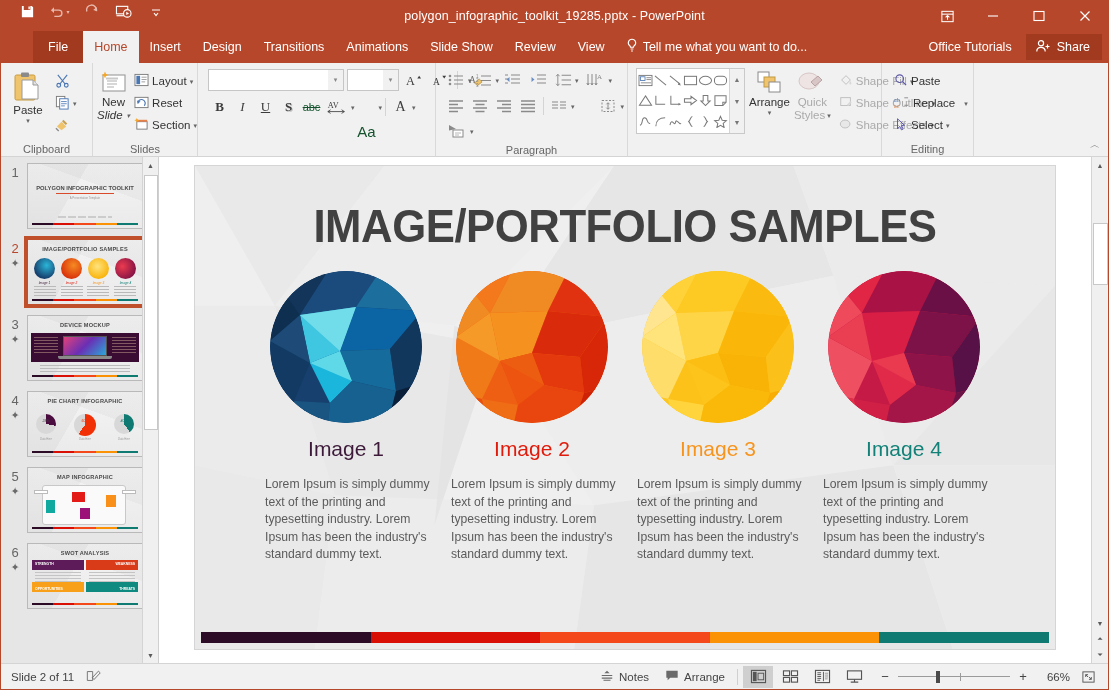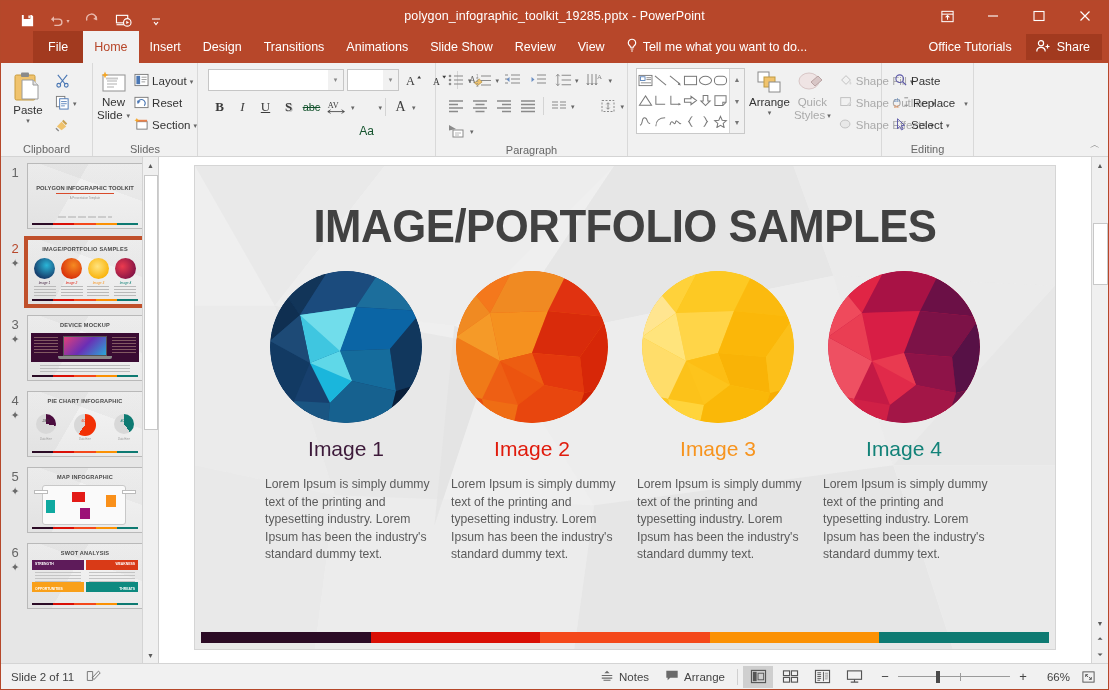--- a/index.html
+++ b/index.html
@@ -13,21 +13,21 @@
     position: relative;
     width: 1109px; height: 690px;
     border: 1px solid #b5482a;
     background: #fff;
     display: flex; flex-direction: column;
   }
 
   
   .titlebar {
     height: 30px; background: #b7472a; position: relative;
-    display: flex; align-items: flex-end; flex: 0 0 30px;
+    display: flex; align-items: flex-start; flex: 0 0 30px;
   }
   .qat { display: flex; align-items: center; padding-left: 16px; gap: 11px; }
   .qat-btn {
     width: 21px; height: 21px; display: flex; align-items: center; justify-content: center;
     color: #ffffff; cursor: pointer;
   }
   .qat-btn.dim { color: #e8b8ac; }
   .qat-btn svg { display: block; }
   .win-title {
     position: absolute; left: 0; right: 0; text-align: center;
@@ -405,21 +405,21 @@
         <div class="bigbtn" style="width:46px;">
           <span class="icobox">
             <svg width="30" height="26" viewBox="0 0 30 26">
               <rect x="4" y="5" width="22" height="16" fill="#fff" stroke="#9a9a9a" stroke-width="1.1"></rect>
               <path d="M8 11h10M8 14h10M8 17h7" stroke="#b0b0b0" stroke-width="1.1"></path>
               <rect x="7" y="7.5" width="12" height="2" fill="#c9c9c9"></rect>
               <path d="M6 1.5l1 2.5 2.5 1-2.5 1-1 2.5-1-2.5-2.5-1 2.5-1z" fill="#f5a623"></path>
             </svg>
           </span>
           <span class="lbl">New</span>
-          <span class="lbl" style="display:flex;align-items:center;gap:4px;">
+          <span class="lbl" style="display:flex;align-items:center;gap:4px;font-style:italic;">
             <span>Slide</span>
             <span class="caret">▾</span>
           </span>
         </div>
         <div style="display:flex;flex-direction:column;padding-top:2px;">
           <div class="smallbtn">
             <span>
               <svg width="15" height="14" viewBox="0 0 16 15">
                   <rect x="1" y="1.5" width="14" height="12" fill="#fff" stroke="#7a7a7a" stroke-width="1"></rect>
                   <rect x="2.5" y="3" width="4" height="9" fill="#4a77b4"></rect>
@@ -503,21 +503,21 @@
               <span style="font-size:11px;text-decoration:line-through;">abc</span>
             </div>
           <div class="fbtn" style="width:28px;">
             <svg width="22" height="16" viewBox="0 0 24 16">
                 <text x="2" y="9" font-size="9" fill="#3b3b3b" font-family="Liberation Serif, serif">AV</text>
                 <path d="M2 13h18M2 13l3-2M2 13l3 2M20 13l-3-2M20 13l-3 2" stroke="#3b3b3b" stroke-width=".9" fill="none"></path>
               </svg>
           </div>
           <span class="caret">▾</span>
           <div class="fbtn dim" style="width:24px;">
-              <span style="font-size:12px;margin-top:48px;">Aa</span>
+              <span style="font-size:15px;margin-top:48px;">Aa</span>
             </div>
           <span class="caret">▾</span>
           <div class="vsep"></div>
           <div class="fbtn">
               <span style="font-family:'Liberation Serif',serif;font-size:14px;">A</span>
             </div>
           <span class="caret">▾</span>
         </div>
       </div>
     </div>

